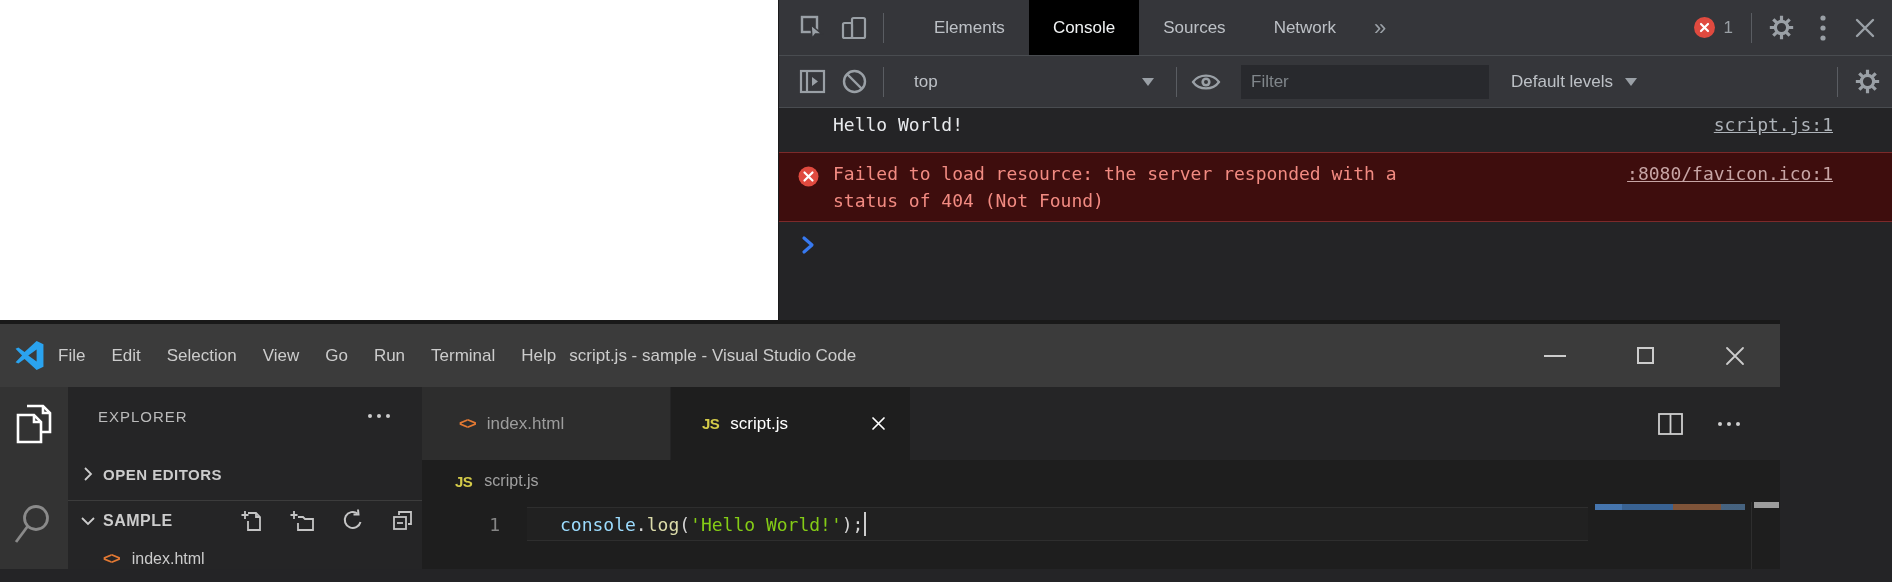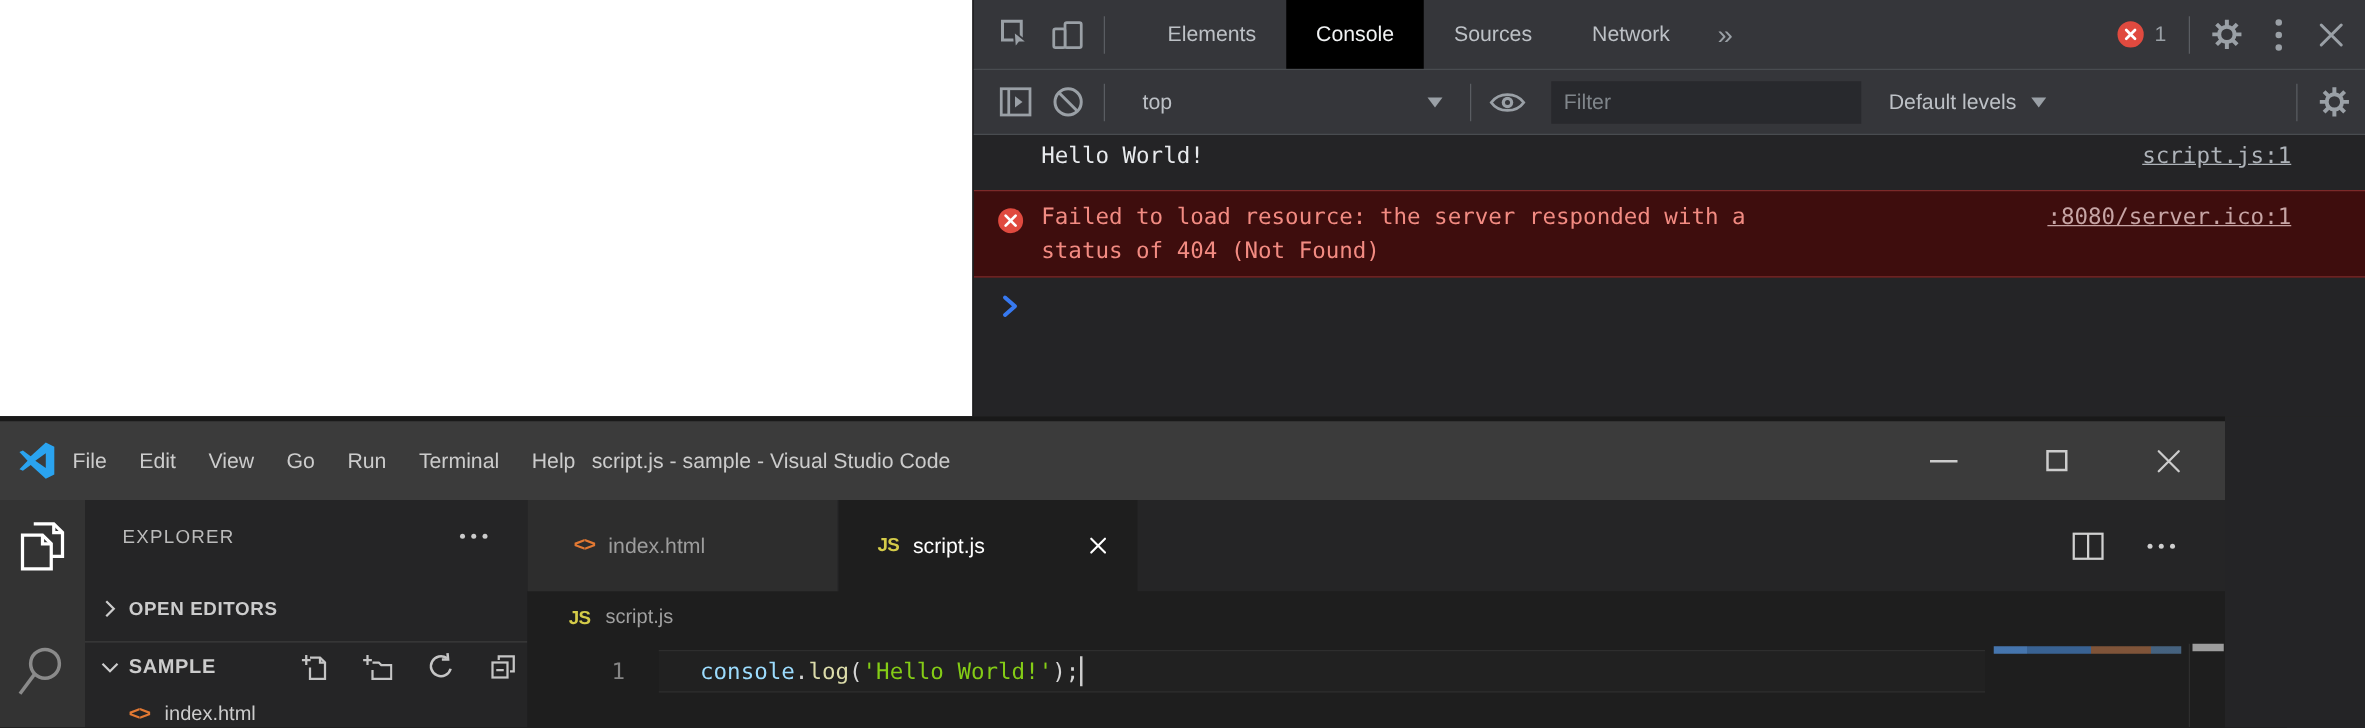--- a/index.html
+++ b/index.html
@@ -36,21 +36,21 @@
   .con-link{text-decoration:underline;cursor:pointer;white-space:nowrap;}
   .link-gray{color:#aeb3b9;}
   .link-err{color:#c7a5a5;}
   .row-error{background:#3e0d0d;border-top:1px solid #7c2a2a;border-bottom:1px solid #7c2a2a;padding-top:7px;padding-bottom:7px;display:flex;align-items:flex-start;color:#f28b82;line-height:27px;}
   .row-error .msg{flex:1;}
   .err-icon{position:absolute;left:19px;top:13px;}
   .row-prompt{padding-top:13px;height:40px;cursor:text;}
   .prompt-chevron{position:absolute;left:22px;top:13px;}
 
   
-  .vscode{position:absolute;left:0;top:333px;width:1780px;height:249px;background:#1e1e1e;}
+  .vscode{position:absolute;left:0;top:320px;width:1780px;height:249px;background:#1e1e1e;}
   .titlebar{height:67px;background:#3b3b3b;border-top:4px solid #191919;box-sizing:border-box;display:flex;align-items:center;}
   .vs-logo{margin-left:14px;flex:none;display:flex;}
   .menubar{display:flex;height:100%;}
   .menu-item{padding:0 13px;display:flex;align-items:center;color:#cccccc;font-size:17px;cursor:pointer;}
   .win-title{flex:1;text-align:left;color:#cccccc;font-size:17px;white-space:nowrap;overflow:hidden;}
   .win-controls{display:flex;height:100%;flex:none;}
   .win-btn{width:90px;height:100%;display:flex;align-items:center;justify-content:center;cursor:pointer;}
   .min-glyph{width:22px;height:2px;background:#cccccc;}
   .max-glyph{width:17px;height:17px;border:2px solid #cccccc;box-sizing:border-box;}
 
@@ -211,21 +211,21 @@
           <span class="err-icon">
             <svg width="21" height="21" viewBox="0 0 21 21">
                 <circle cx="10.5" cy="10.5" r="10" fill="#e04a3f"></circle>
                 <path d="M6.5 6.5 L14.5 14.5 M14.5 6.5 L6.5 14.5" stroke="#ffffff" stroke-width="2.2" stroke-linecap="round"></path>
               </svg>
           </span>
           <span class="msg">
             <span>Failed to load resource: the server responded with a</span><br>
             <span>status of 404 (Not Found)</span>
           </span>
-          <span class="con-link link-err">:8080/server.ico:1</span>
+          <span class="con-link link-err">:8080/favicon.ico:1</span>
         </div>
         <div class="con-row row-prompt">
           <span class="prompt-chevron">
             <svg width="15" height="20" viewBox="0 0 15 20" fill="none" stroke="#3779f0" stroke-width="3.2" stroke-linecap="round" stroke-linejoin="round">
                 <path d="M3 3 L11 10 L3 17"></path>
               </svg>
           </span>
         </div>
       </div>
     </div>
@@ -235,20 +235,21 @@
 
     <div class="titlebar">
       <span class="vs-logo">
         <svg width="31" height="31" viewBox="0 0 100 100">
             <path fill="#2aa3ef" fill-rule="evenodd" d="M73 3 L34 39 L14 24 L5 28 L26 50 L5 72 L14 76 L34 61 L73 97 L95 86 V14 Z M73 31 V69 L46 50 Z"></path>
           </svg>
       </span>
       <div class="menubar">
         <span class="menu-item">File</span>
         <span class="menu-item">Edit</span>
+        <span class="menu-item">Selection</span>
         <span class="menu-item">View</span>
         <span class="menu-item">Go</span>
         <span class="menu-item">Run</span>
         <span class="menu-item">Terminal</span>
         <span class="menu-item">Help</span>
       </div>
       <div class="win-title">script.js - sample - Visual Studio Code</div>
       <div class="win-controls">
         <div class="win-btn">
             <span class="min-glyph"></span>

